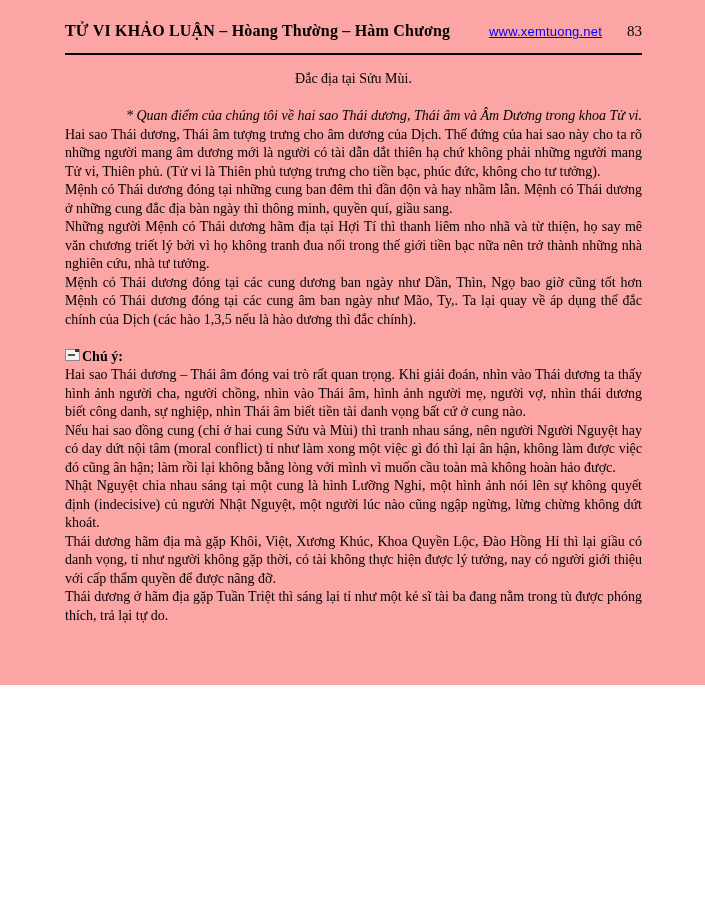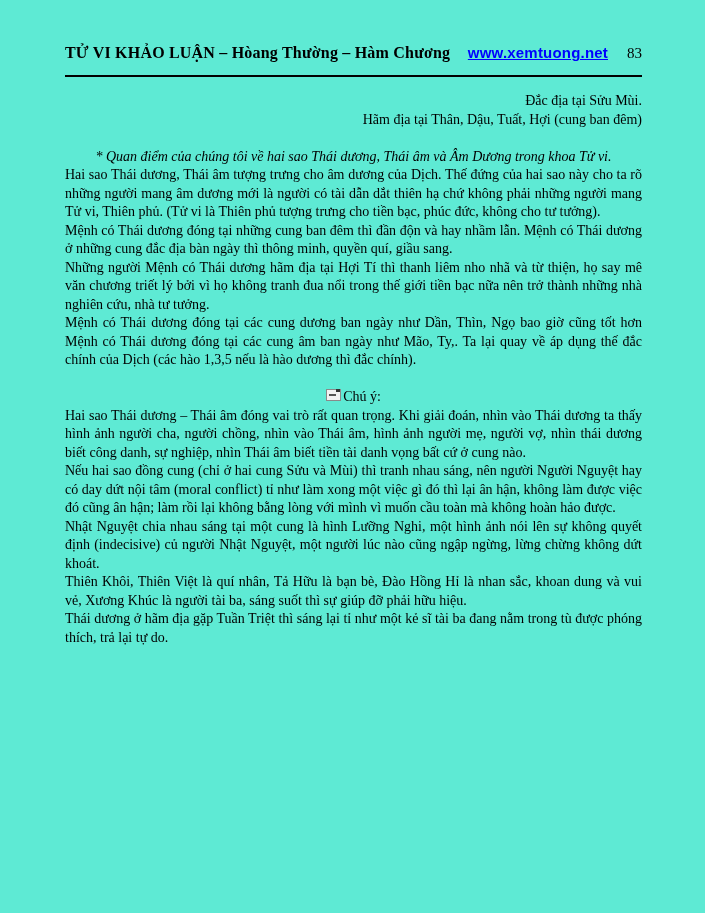--- a/index.html
+++ b/index.html
@@ -4,66 +4,66 @@
 <style>
   html, body { margin: 0; padding: 0; background: #ffffff; }
   body {
     width: 705px; height: 913px;
     font-family: "Liberation Serif", serif;
     color: #000000;
     overflow: hidden;
   }
   .page {
     box-sizing: border-box;
-    width: 705px; height: 913px;
-    padding: 44px 63px 0 65px;
-    background: #5eead4;
+    width: 705px; height: 685px;
+    padding: 22px 63px 0 65px;
+    background: #fca5a5;
   }
   .header {
     display: flex;
     align-items: baseline;
     white-space: nowrap;
   }
   .header-title {
     flex: 1 1 auto;
     font-size: 16px;
     font-weight: bold;
     letter-spacing: 0.2px;
   }
   .site-link {
     font-family: "Liberation Sans", sans-serif;
-    font-size: 15px;
-    font-weight: bold;
+    font-size: 13px;
+    font-weight: normal;
     color: #0000ff;
     text-decoration: underline;
     cursor: pointer;
     letter-spacing: 0.2px;
   }
   .page-num {
-    margin-left: 19px;
+    margin-left: 25px;
     font-size: 15px;
   }
   .rule {
     border: none;
     border-top: 2px solid #000000;
     margin: 13px 0 0 0;
   }
   .content {
     margin-top: 15px;
     font-size: 14px;
     line-height: 18.5px;
     text-align: justify;
   }
   .content p { margin: 0; }
-  .line { text-align: right; }
+  .line { text-align: center; }
   .gap { height: 18.5px; }
-  .italic-line { font-style: italic; text-align: center; }
+  .italic-line { font-style: italic; text-align: right; }
   .note-heading {
-    font-weight: normal;
-    text-align: center;
+    font-weight: bold;
+    text-align: left;
   }
   .note-icon {
     display: inline-block;
     width: 13px; height: 10px;
     border: 1px solid #8a8a8a;
     background: #f2f2f2;
     position: relative;
     margin-right: 2px;
     vertical-align: baseline;
   }
@@ -90,35 +90,34 @@
   <header class="header">
     <span class="header-title">TỬ VI KHẢO LUẬN – Hòang Thường – Hàm Chương</span>
     <a class="site-link">www.xemtuong.net</a>
     <span class="page-num">83</span>
   </header>
 
   <hr class="rule">
 
   <main class="content">
     <p class="line">Đắc địa tại Sửu Mùi.</p>
-    <p class="line">Hãm địa tại Thân, Dậu, Tuất, Hợi (cung ban đêm)</p>
 
     <div class="gap"></div>
 
     <p class="italic-line">* Quan điểm của  chúng tôi về hai sao Thái dương, Thái âm và Âm Dương trong khoa Tử vi.</p>
 
     <p>Hai sao Thái dương, Thái âm tượng trưng cho  âm dương của Dịch. Thế đứng của hai sao này cho ta rõ những người mang âm dương mới là người có tài dẫn dắt thiên hạ chứ không phải những người mang Tử vi, Thiên phủ. (Tử vi là Thiên phủ tượng trưng cho tiền bạc, phúc đức, không cho tư tưởng).</p>
     <p>Mệnh có Thái dương đóng tại những cung ban đêm thì đần độn và hay nhầm lẫn. Mệnh có Thái dương ở những cung đắc địa bàn ngày thì thông minh, quyền quí, giầu sang.</p>
     <p>Những người Mệnh có Thái dương hãm địa tại Hợi Tí thì thanh liêm nho nhã và từ thiện, họ say mê văn chương triết lý bởi vì họ không tranh đua nổi trong thế giới tiền bạc nữa nên trở thành những nhà nghiên cứu, nhà tư tưởng.</p>
     <p>Mệnh có Thái dương đóng tại các cung dương ban ngày như Dần, Thìn, Ngọ bao giờ cũng tốt hơn Mệnh có Thái dương đóng tại các cung âm ban ngày như Mão, Ty,. Ta lại quay về áp dụng thế đắc chính của Dịch (các hào 1,3,5 nếu là hào dương thì đắc chính).</p>
 
     <div class="gap"></div>
 
     <p class="note-heading"><span class="note-icon"></span><span>Chú ý:</span></p>
 
     <p>Hai sao Thái dương – Thái âm đóng vai trò rất quan trọng. Khi giải đoán, nhìn vào Thái dương ta thấy hình ảnh người cha, người chồng, nhìn vào Thái âm, hình ảnh người mẹ, người vợ, nhìn thái dương biết công danh, sự nghiệp, nhìn Thái âm biết tiền tài danh vọng bất cứ ở cung nào.</p>
     <p>Nếu hai sao đồng cung (chỉ ở hai cung Sửu và Mùi) thì tranh nhau sáng, nên người Người Nguyệt hay có day dứt nội tâm (moral conflict) tỉ như làm xong một việc gì đó thì lại ân hận, không làm được việc đó cũng ân hận; làm rồi lại không bằng lòng với mình vì muốn cầu toàn mà không hoàn hảo được.</p>
     <p>Nhật Nguyệt chia nhau sáng tại một cung là hình Lưỡng Nghi, một hình ảnh nói lên sự không quyết định (indecisive) củ người Nhật Nguyệt, một người lúc nào cũng ngập ngừng, lừng chừng không dứt khoát.</p>
-    <p>Thiên Khôi, Thiên Việt là quí nhân, Tả Hữu là bạn bè, Đào Hồng Hỉ là nhan sắc, khoan dung và vui vẻ, Xương Khúc là người tài ba, sáng suốt thì sự giúp đỡ phải hữu hiệu.</p>
+    <p>Thái dương hãm địa mà gặp Khôi, Việt, Xương Khúc, Khoa Quyền Lộc, Đào Hồng Hỉ thì lại giầu có danh vọng, tỉ như người không gặp thời, có tài không thực hiện được lý tưởng, nay có người giới thiệu với cấp thẩm quyền để được nâng đỡ.</p>
     <p>Thái dương ở hãm địa gặp Tuần Triệt thì sáng lại tỉ như một kẻ sĩ tài ba đang nằm trong tù được phóng thích, trả lại tự do.</p>
   </main>
 
 </div>
 
 </body></html>

